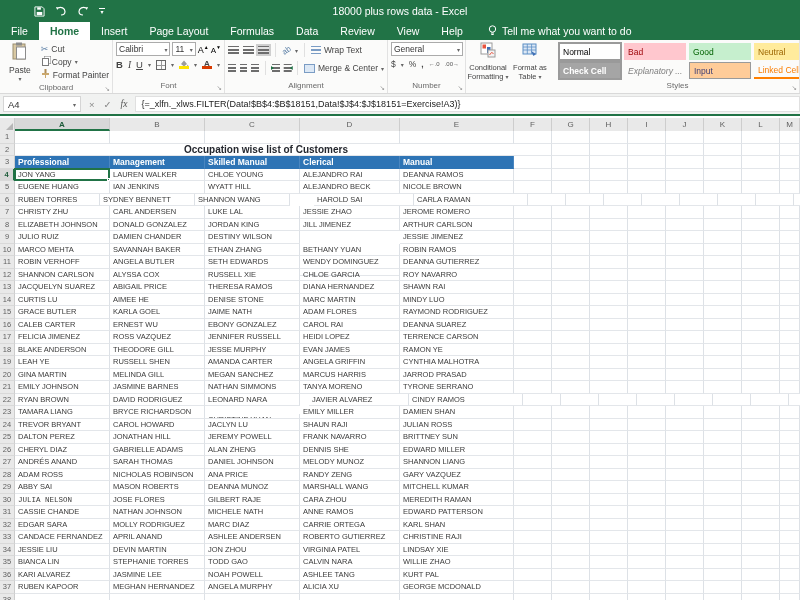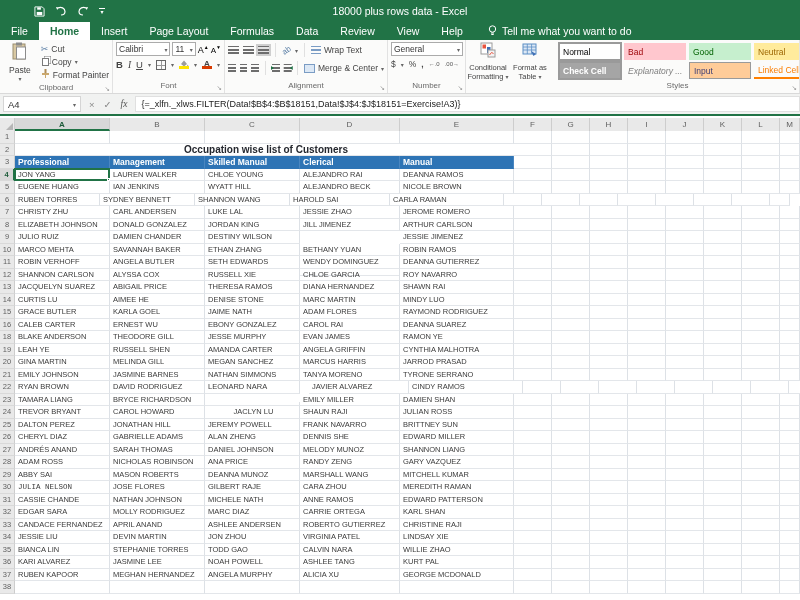--- a/index.html
+++ b/index.html
@@ -445,21 +445,21 @@
         <div class="cell" style="width: 38px;"></div>
         <div class="cell" style="width: 38px;"></div>
         <div class="cell" style="width: 38px;"></div>
         <div class="cell" style="width: 20px;"></div>
       </div>
       <div class="grow">
         <div class="gut">6</div>
         <div class="cell" style="width: 85px;">RUBEN TORRES</div>
         <div class="cell" style="width: 95px;">SYDNEY BENNETT</div>
         <div class="cell" style="width: 95px;">SHANNON WANG</div>
-        <div class="cell" style="width: 100px;">HAROLD SAI</div>
+        <div class="cell" style="width: 100px; margin-left: 24px;">HAROLD SAI</div>
         <div class="cell" style="width: 114px;">CARLA RAMAN</div>
         <div class="cell" style="width: 38px;"></div>
         <div class="cell" style="width: 38px;"></div>
         <div class="cell" style="width: 38px;"></div>
         <div class="cell" style="width: 38px;"></div>
         <div class="cell" style="width: 38px;"></div>
         <div class="cell" style="width: 38px;"></div>
         <div class="cell" style="width: 38px;"></div>
         <div class="cell" style="width: 20px;"></div>
       </div>
@@ -617,20 +617,36 @@
         <div class="cell" style="width: 38px;"></div>
         <div class="cell" style="width: 38px;"></div>
         <div class="cell" style="width: 38px;"></div>
         <div class="cell" style="width: 38px;"></div>
         <div class="cell" style="width: 38px;"></div>
         <div class="cell" style="width: 38px;"></div>
         <div class="cell" style="width: 38px;"></div>
         <div class="cell" style="width: 20px;"></div>
       </div>
       <div class="grow">
+        <div class="gut">17</div>
+        <div class="cell" style="width: 95px;">FELICIA JIMENEZ</div>
+        <div class="cell" style="width: 95px;">ROSS VAZQUEZ</div>
+        <div class="cell" style="width: 95px;">JENNIFER RUSSELL</div>
+        <div class="cell" style="width: 100px;">HEIDI LOPEZ</div>
+        <div class="cell" style="width: 114px;">TERRENCE CARSON</div>
+        <div class="cell" style="width: 38px;"></div>
+        <div class="cell" style="width: 38px;"></div>
+        <div class="cell" style="width: 38px;"></div>
+        <div class="cell" style="width: 38px;"></div>
+        <div class="cell" style="width: 38px;"></div>
+        <div class="cell" style="width: 38px;"></div>
+        <div class="cell" style="width: 38px;"></div>
+        <div class="cell" style="width: 20px;"></div>
+      </div>
+      <div class="grow">
         <div class="gut">18</div>
         <div class="cell" style="width: 95px;">BLAKE ANDERSON</div>
         <div class="cell" style="width: 95px;">THEODORE GILL</div>
         <div class="cell" style="width: 95px;">JESSE MURPHY</div>
         <div class="cell" style="width: 100px;">EVAN JAMES</div>
         <div class="cell" style="width: 114px;">RAMON YE</div>
         <div class="cell" style="width: 38px;"></div>
         <div class="cell" style="width: 38px;"></div>
         <div class="cell" style="width: 38px;"></div>
         <div class="cell" style="width: 38px;"></div>
@@ -716,21 +732,21 @@
         <div class="cell" style="width: 38px;"></div>
         <div class="cell" style="width: 38px;"></div>
         <div class="cell" style="width: 38px;"></div>
         <div class="cell" style="width: 38px;"></div>
         <div class="cell" style="width: 20px;"></div>
       </div>
       <div class="grow">
         <div class="gut">24</div>
         <div class="cell" style="width: 95px;">TREVOR BRYANT</div>
         <div class="cell" style="width: 95px;">CAROL HOWARD</div>
-        <div class="cell" style="width: 95px; text-align: center;">JACLYN LU</div>
+        <div class="cell" style="width: 95px;">JACLYN LU</div>
         <div class="cell" style="width: 100px;">SHAUN RAJI</div>
         <div class="cell" style="width: 114px;">JULIAN ROSS</div>
         <div class="cell" style="width: 38px;"></div>
         <div class="cell" style="width: 38px;"></div>
         <div class="cell" style="width: 38px;"></div>
         <div class="cell" style="width: 38px;"></div>
         <div class="cell" style="width: 38px;"></div>
         <div class="cell" style="width: 38px;"></div>
         <div class="cell" style="width: 38px;"></div>
         <div class="cell" style="width: 20px;"></div>

